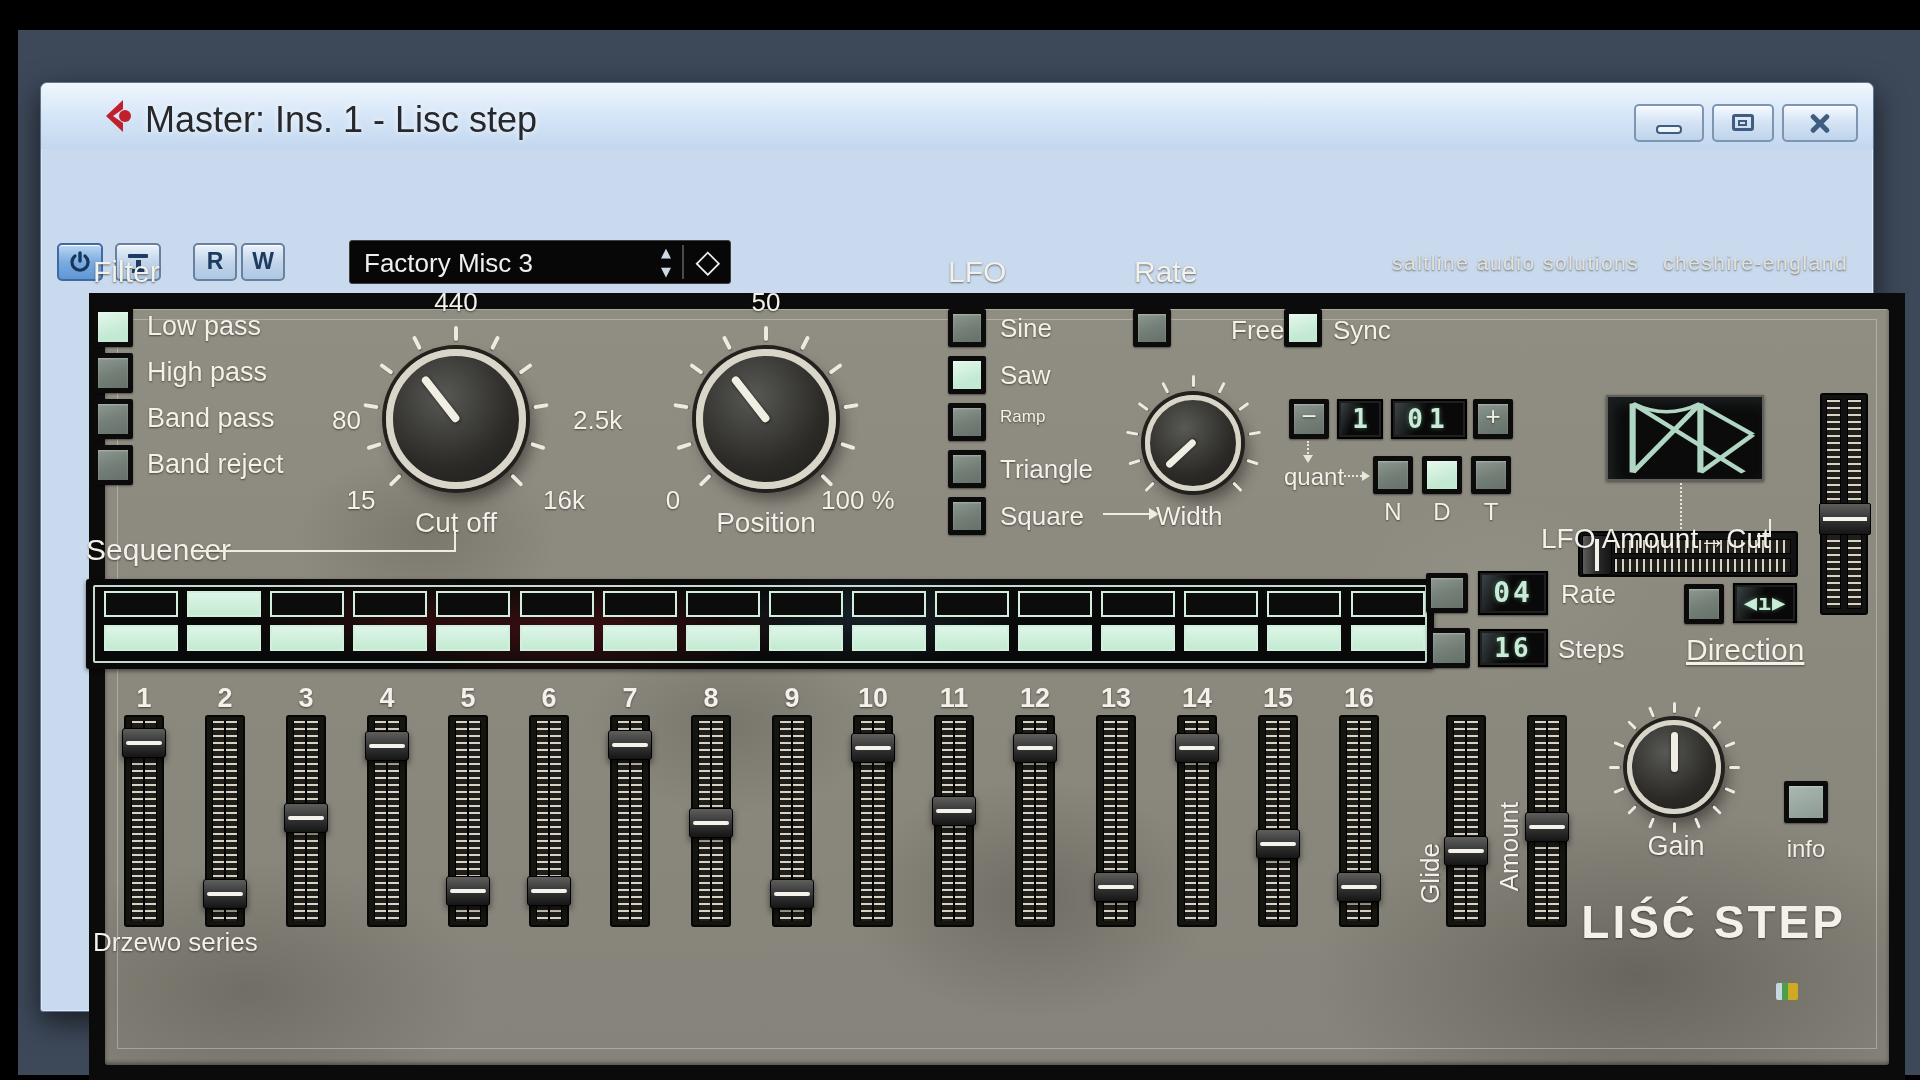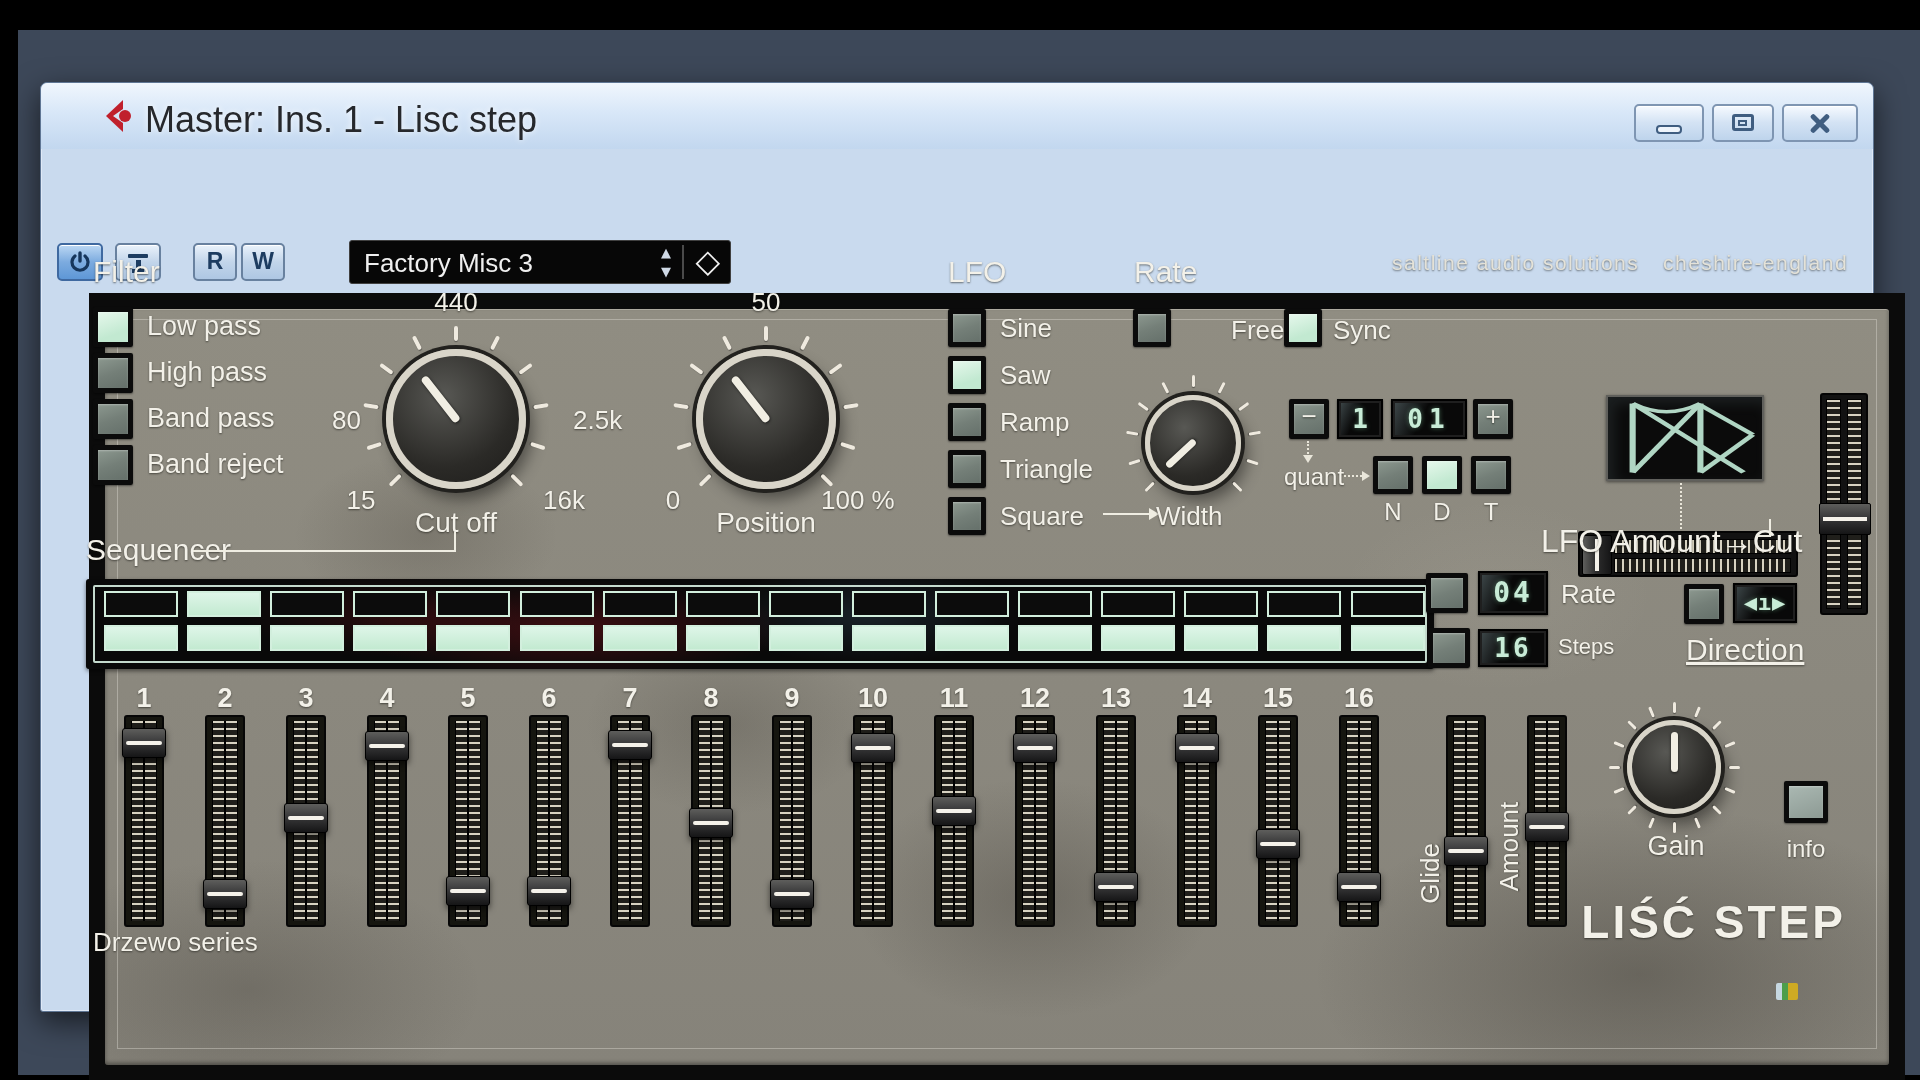--- a/index.html
+++ b/index.html
@@ -259,21 +259,21 @@
   <div class="abs lbl" style="left:780px;top:402px;width:110px;font-size:26px;">100 %</div>
   <div class="abs lbl" style="left:655px;top:424px;width:140px;text-align:center;font-size:28px;">Position</div>
 
   <div class="abs lbl hdr" style="left:907px;top:172px;">LFO</div>
   <div class="abs" id="lfo-rows" style="left:907px;top:226px;">
         <div class="cb" style="position: absolute; left: 0px; top: 0px; width: 38px; height: 38px;"></div>
         <div class="lbl" style="position: absolute; left: 52px; top: 4px; font-size: 26px;">Sine</div>
         <div class="cb lit" style="position: absolute; left: 0px; top: 47px; width: 38px; height: 38px;"></div>
         <div class="lbl" style="position: absolute; left: 52px; top: 51px; font-size: 26px;">Saw</div>
         <div class="cb" style="position: absolute; left: 0px; top: 94px; width: 38px; height: 38px;"></div>
-        <div class="lbl" style="position: absolute; left: 52px; top: 98px; font-size: 26px;">Ramp</div>
+        <div class="lbl" style="position: absolute; left: 52px; top: 98px; font-size: 17px;">Ramp</div>
         <div class="cb" style="position: absolute; left: 0px; top: 141px; width: 38px; height: 38px;"></div>
         <div class="lbl" style="position: absolute; left: 52px; top: 145px; font-size: 26px;">Triangle</div>
         <div class="cb" style="position: absolute; left: 0px; top: 188px; width: 38px; height: 38px;"></div>
         <div class="lbl" style="position: absolute; left: 52px; top: 192px; font-size: 26px;">Square</div>
       </div>
   <div class="conn" style="left:1062px;top:430px;width:46px;height:2px;"></div>
   <div class="arrowhead" style="left:1108px;top:425px;border-top:6px solid transparent;border-bottom:6px solid transparent;border-left:10px solid #efede2;"></div>
   <div class="abs lbl" style="left:1115px;top:418px;font-size:26px;">Width</div>
 
   <div class="abs lbl hdr" style="left:1093px;top:172px;">Rate</div>
@@ -320,21 +320,21 @@
   <div class="abs" id="hslider">
     <div class="hrow" style="top:6px;"></div>
         <div class="hrow" style="top:25px;"></div>
     <div id="hhandle"></div>
   </div>
   <div class="abs" id="vslider">
     <div class="vcol" style="left:4px;"></div>
         <div class="vcol" style="right:4px;"></div>
     <div id="vhandle" style="top:108px;"></div>
   </div>
-  <div class="abs lbl" style="left:1500px;top:440px;font-size:32px;">LFO Amount→Cut</div>
+  <div class="abs lbl" style="left:1500px;top:440px;font-size:28px;">LFO Amount→Cut</div>
   <div class="conn" style="left:1716px;top:452px;width:14px;height:2px;"></div>
   <div class="conn" style="left:1728px;top:436px;width:2px;height:18px;"></div>
 
   <div class="abs lbl hdr" style="left:45px;top:450px;">Sequencer</div>
   <div class="conn" style="left:152px;top:467px;width:263px;height:2px;"></div>
   <div class="conn" style="left:413px;top:449px;width:2px;height:20px;"></div>
 
   <div class="abs" id="seq-panel" style="left:45px;top:496px;">
     <div id="seq-outline"></div>
     <div id="seq-cells">
@@ -370,21 +370,21 @@
           <div class="seqcell lit" style="left: 1181.4px; top: 46px; width: 74px;"></div>
           <div class="seqcell" style="left: 1264.5px; top: 12px; width: 74px;"></div>
           <div class="seqcell lit" style="left: 1264.5px; top: 46px; width: 74px;"></div>
         </div>
   </div>
   <div class="abs cb" style="left:1385px;top:490px;width:42px;height:40px;"></div>
   <div class="abs disp" style="left:1437px;top:488px;width:70px;height:44px;font-size:28px;line-height:40px;letter-spacing:3px;">04</div>
   <div class="abs lbl" style="left:1520px;top:496px;font-size:26px;">Rate</div>
   <div class="abs cb" style="left:1387px;top:545px;width:42px;height:40px;"></div>
   <div class="abs disp" style="left:1437px;top:546px;width:70px;height:38px;font-size:26px;line-height:34px;letter-spacing:3px;">16</div>
-  <div class="abs lbl" style="left:1517px;top:551px;font-size:22px;">Steps</div>
+  <div class="abs lbl" style="left:1517px;top:551px;font-size:26px;">Steps</div>
   <div class="abs cb" style="left:1643px;top:501px;"></div>
   <div class="abs disp" style="left:1692px;top:500px;width:64px;height:40px;font-size:22px;line-height:36px;letter-spacing:1px;">◀ı▶</div>
   <div class="abs lbl" style="left:1645px;top:550px;font-size:30px;text-decoration:underline;">Direction</div>
 
   <div class="abs" id="numbers">
         <div class="lbl" style="left: 78px; top: 600px; width: 50px; text-align: center; font-size: 27px; font-weight: 600; position: absolute;">1</div>
         <div class="lbl" style="left: 159px; top: 600px; width: 50px; text-align: center; font-size: 27px; font-weight: 600; position: absolute;">2</div>
         <div class="lbl" style="left: 240px; top: 600px; width: 50px; text-align: center; font-size: 27px; font-weight: 600; position: absolute;">3</div>
         <div class="lbl" style="left: 321px; top: 600px; width: 50px; text-align: center; font-size: 27px; font-weight: 600; position: absolute;">4</div>
         <div class="lbl" style="left: 402px; top: 600px; width: 50px; text-align: center; font-size: 27px; font-weight: 600; position: absolute;">5</div>

